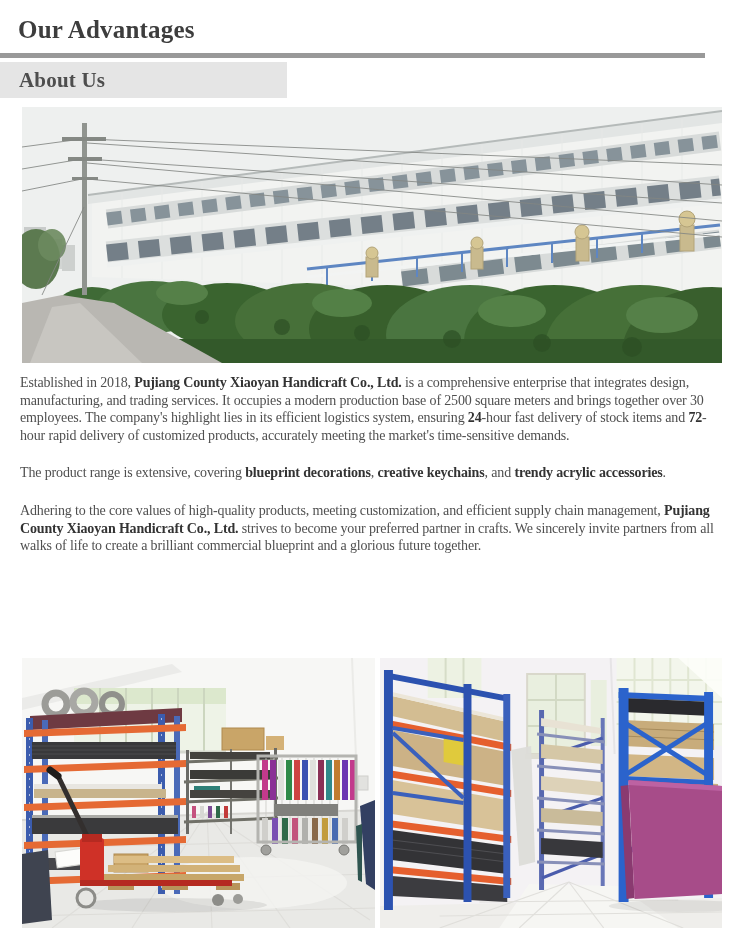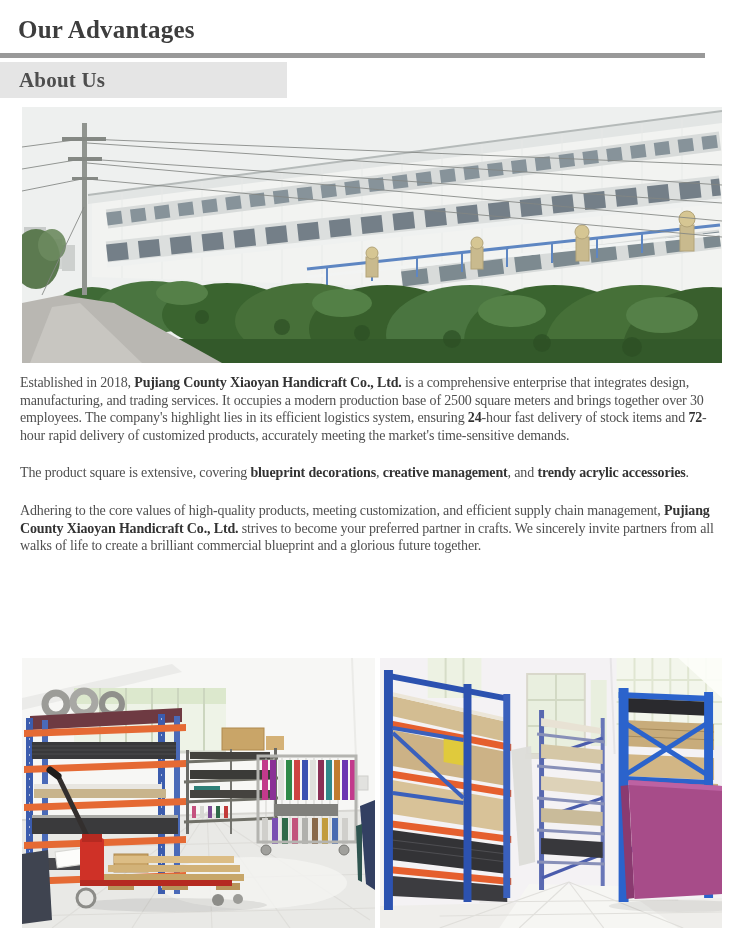--- a/index.html
+++ b/index.html
@@ -138,21 +138,21 @@
         <line x1="60" y1="32" x2="0" y2="40"></line>
           <line x1="60" y1="52" x2="0" y2="62"></line>
         <line x1="60" y1="72" x2="0" y2="84"></line>
           <line x1="62" y1="100" x2="20" y2="188"></line>
       </g>
     </svg>
   </div>
 
   <div class="copy">
     <p><span>Established in 2018, </span><span class="b">Pujiang County Xiaoyan Handicraft Co., Ltd.</span><span> is a comprehensive enterprise that integrates design, manufacturing, and trading services. It occupies a modern production base of 2500 square meters and brings together over 30 employees. The company's highlight lies in its efficient logistics system, ensuring </span><span class="b">24</span><span>-hour fast delivery of stock items and </span><span class="b">72</span><span>-hour rapid delivery of customized products, accurately meeting the market's time-sensitive demands.</span></p>
-    <p><span>The product square is extensive, covering </span><span class="b">blueprint decorations</span><span>, </span><span class="b">creative management</span><span>, and </span><span class="b">trendy acrylic accessories</span><span>.</span></p>
+    <p><span>The product range is extensive, covering </span><span class="b">blueprint decorations</span><span>, </span><span class="b">creative keychains</span><span>, and </span><span class="b">trendy acrylic accessories</span><span>.</span></p>
     <p><span>Adhering to the core values of high-quality products, meeting customization, and efficient supply chain management, </span><span class="b">Pujiang County Xiaoyan Handicraft Co., Ltd.</span><span> strives to become your preferred partner in crafts. We sincerely invite partners from all walks of life to create a brilliant commercial blueprint and a glorious future together.</span></p>
   </div>
 
 
   <div class="photo" id="photo-wleft">
     <svg viewBox="0 0 353 270" preserveAspectRatio="none">
       <rect width="353" height="270" fill="#f7f7f5"></rect>
       <polygon points="0,40 150,6 160,14 0,52" fill="#ebebe9"></polygon>
 
       <rect x="52" y="30" width="152" height="64" fill="#eef3e7"></rect>

